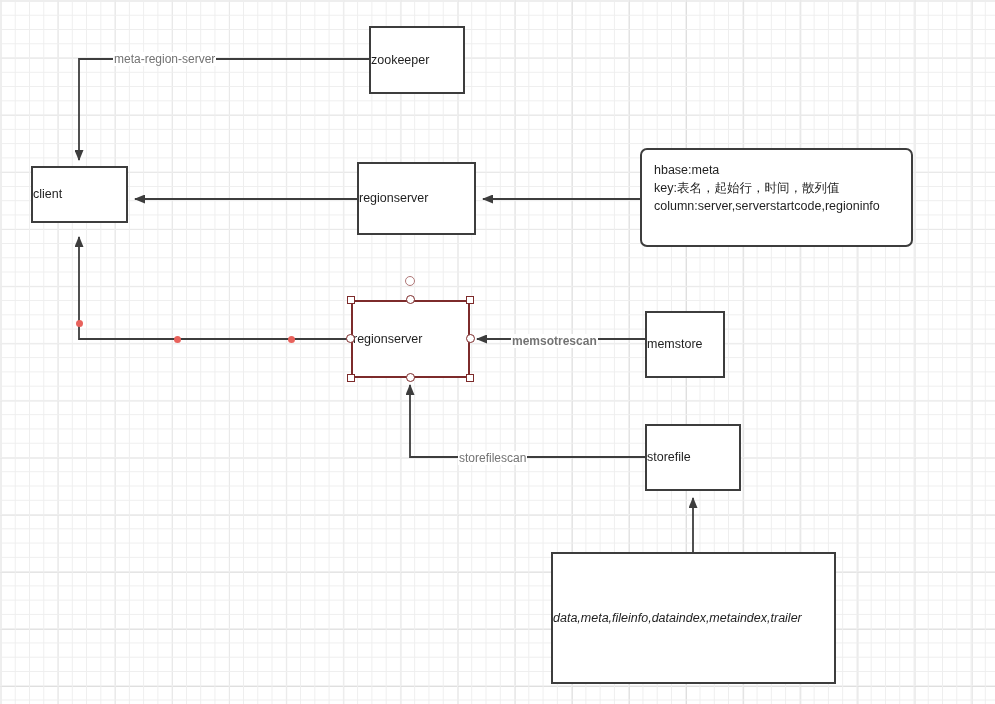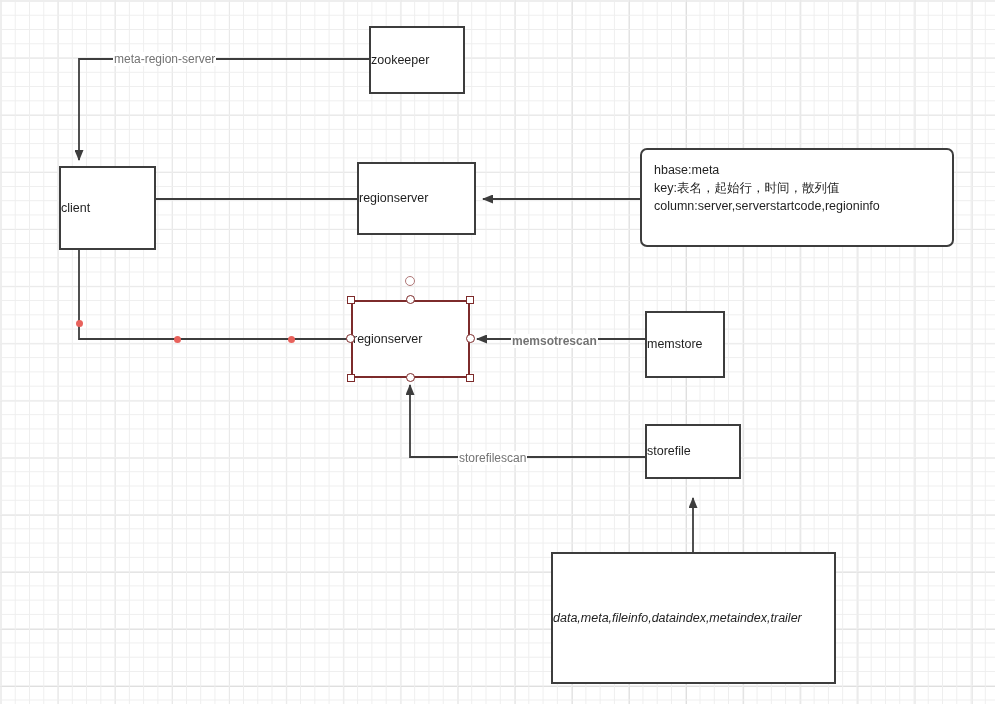--- a/index.html
+++ b/index.html
@@ -139,43 +139,43 @@
 
     <g>
       <path d="M693,552 L693,498" fill="none" stroke="#3d3d3d" stroke-width="1.8" marker-end="url(#arrow-dark)"></path>
     </g>
   </svg>
 
   <div class="node" style="left:369px; top:26px; width:96px; height:68px;">
     <span>zookeeper</span>
   </div>
 
-  <div class="node" style="left:31px; top:166px; width:97px; height:84px;margin-left:28px;">
+  <div class="node" style="left:31px; top:166px; width:97px; height:57px;">
     <span>client</span>
   </div>
 
   <div class="node" style="left:357px; top:162px; width:119px; height:73px;">
     <span>regionserver</span>
   </div>
 
-  <div class="node rounded text-left" style="left:640px; top:148px; width:314px; height:99px;">
+  <div class="node rounded text-left" style="left:640px; top:148px; width:273px; height:99px;">
     <span>hbase:meta
 key:表名，起始行，时间，散列值
 column:server,serverstartcode,regioninfo</span>
   </div>
 
   <div class="node selected" style="left:351px; top:300px; width:119px; height:78px;">
     <span>regionserver</span>
   </div>
 
   <div class="node" style="left:645px; top:311px; width:80px; height:67px;">
     <span>memstore</span>
   </div>
 
-  <div class="node" style="left:645px; top:424px; width:96px; height:55px;">
+  <div class="node" style="left:645px; top:424px; width:96px; height:67px;">
     <span>storefile</span>
   </div>
 
   <div class="node" style="left:551px; top:552px; width:285px; height:132px;font-style:italic;">
     <span>data,meta,fileinfo,dataindex,metaindex,trailer</span>
   </div>
 
   <div class="edge-label" style="left:113px; top:52px;">meta-region-server</div>
 
   <div class="edge-label" style="left:511px; top:334px;font-weight:bold;">memsotrescan</div>

